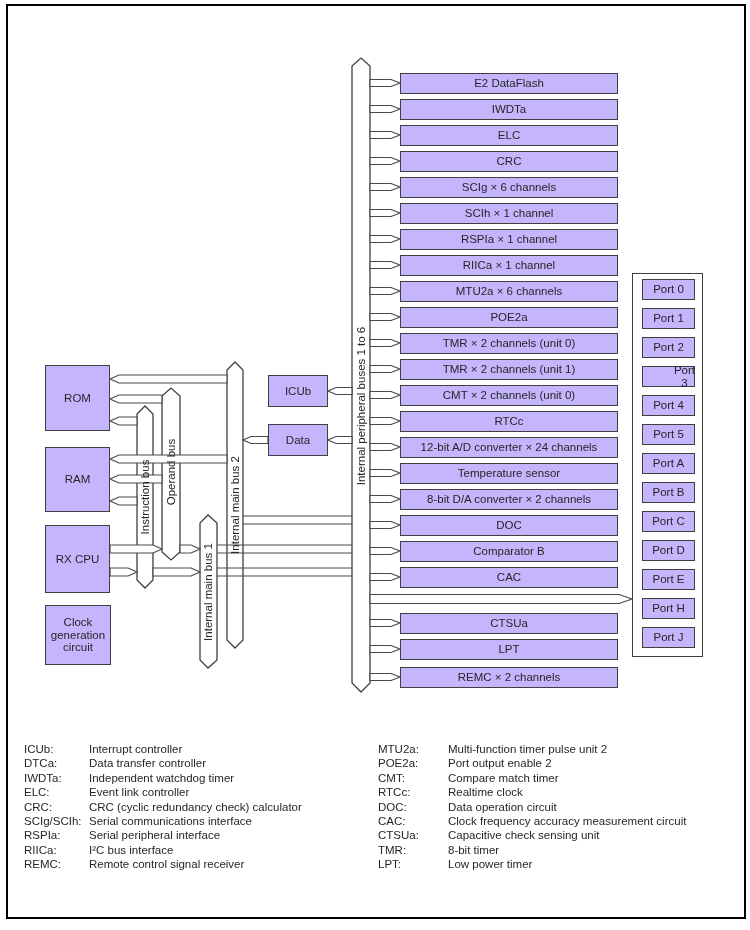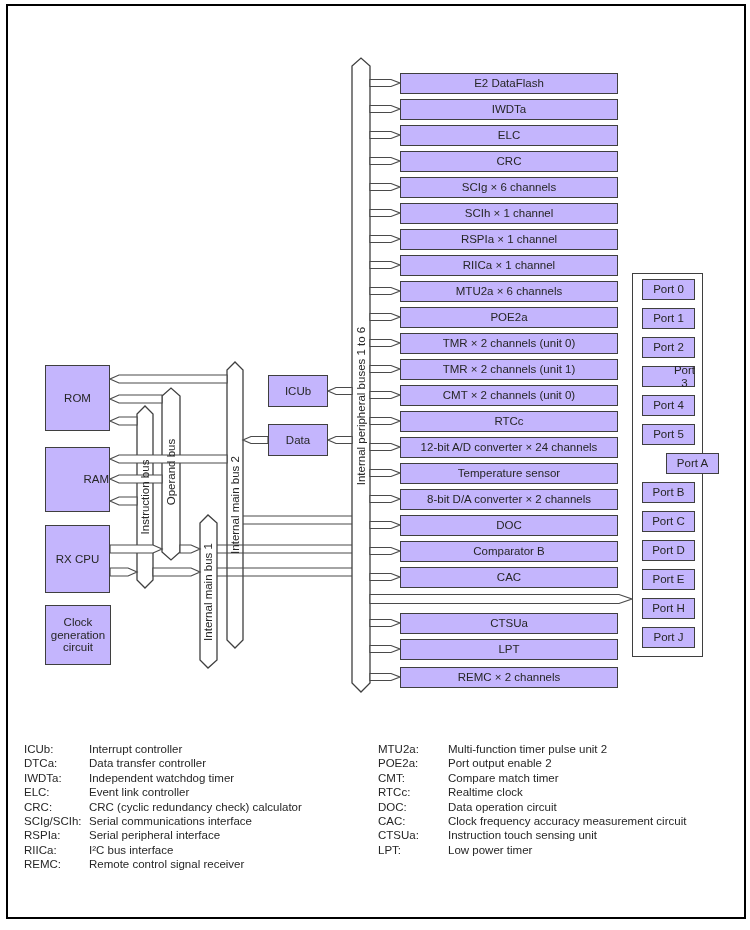--- a/index.html
+++ b/index.html
@@ -93,21 +93,21 @@
       <use href="#stub" y="649"></use>
         <use href="#stub" y="677"></use>
     </g>
 
     <path fill="#fff" d="M370 594.5 L619 594.5 L632 599 L619 603.5 L370 603.5 Z"></path>
   </svg>
 
   <div class="blk" style="left:45px;top:365px;width:65px;height:66px;">
     <span>ROM</span>
   </div>
-  <div class="blk" style="left:45px;top:447px;width:65px;height:65px;justify-content:flex-end;">
+  <div class="blk" style="left:45px;top:447px;width:65px;height:65px;">
     <span>RAM</span>
   </div>
   <div class="blk" style="left:45px;top:525px;width:65px;height:68px;">
     <span>RX CPU</span>
   </div>
   <div class="blk" style="left:45px;top:605px;width:66px;height:60px;padding:0 2px;">
     <span>Clock generation circuit</span>
   </div>
 
   <div class="blk" style="left:268px;top:375px;width:60px;height:32px;">
@@ -205,21 +205,21 @@
     </div>
   <div class="blk portbox" style="top:366px;padding-left:32px;">
       <span>Port 3</span>
     </div>
   <div class="blk portbox" style="top:395px;">
       <span>Port 4</span>
     </div>
   <div class="blk portbox" style="top:424px;">
       <span>Port 5</span>
     </div>
-  <div class="blk portbox" style="top:453px;margin-left:24px;">
+  <div class="blk portbox" style="top:453px;">
       <span>Port A</span>
     </div>
   <div class="blk portbox" style="top:482px;">
       <span>Port B</span>
     </div>
   <div class="blk portbox" style="top:511px;">
       <span>Port C</span>
     </div>
   <div class="blk portbox" style="top:540px;">
       <span>Port D</span>
@@ -292,20 +292,24 @@
     <div class="lrow">
         <span class="abbr">DOC:</span>
         <span class="desc">Data operation circuit</span>
       </div>
     <div class="lrow">
         <span class="abbr">CAC:</span>
         <span class="desc">Clock frequency accuracy measurement circuit</span>
       </div>
     <div class="lrow">
         <span class="abbr">CTSUa:</span>
-        <span class="desc">Instruction touch sensing unit</span>
+        <span class="desc">Capacitive check sensing unit</span>
+      </div>
+    <div class="lrow">
+        <span class="abbr">TMR:</span>
+        <span class="desc">8-bit timer</span>
       </div>
     <div class="lrow">
         <span class="abbr">LPT:</span>
         <span class="desc">Low power timer</span>
       </div>
   </div>
 </div>
 
 </body></html>

